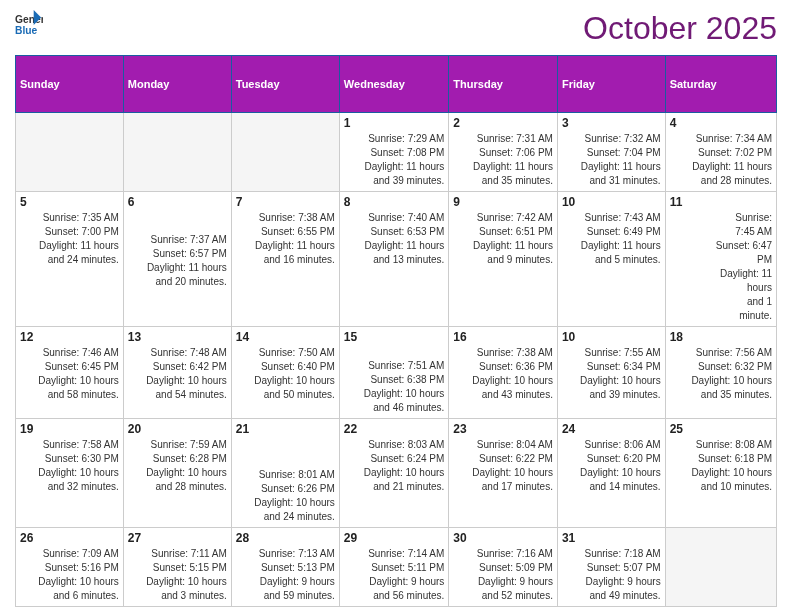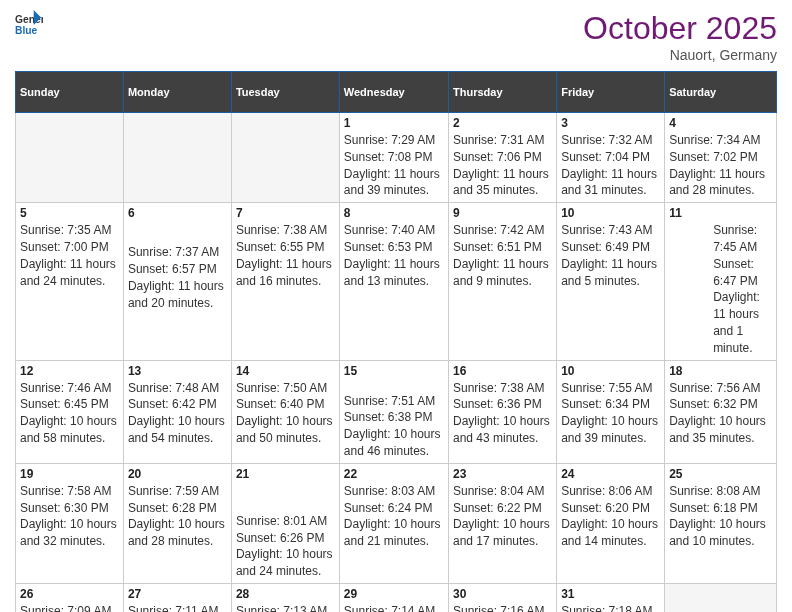--- a/index.html
+++ b/index.html
@@ -41,23 +41,23 @@
     .location {
       font-size: 14px;
       color: #555;
     }
     .calendar {
       width: 100%;
       border-collapse: collapse;
       font-size: 10px;
     }
     .calendar th {
-      background: #404040;
+      background: #a21caf;
       color: #fff;
-      padding: 14px 4px;
+      padding: 22px 4px;
       text-align: left;
       font-size: 11px;
       font-weight: bold;
       border: 1px solid #1a5da0;
     }
     .calendar td {
       border: 1px solid #ccc;
       vertical-align: top;
       padding: 3px 4px;
       width: 113px;
@@ -69,39 +69,39 @@
     }
     .day-num {
       font-size: 12px;
       font-weight: bold;
       color: #222;
       display: block;
       margin-bottom: 2px;
     }
     .day-info {
       color: #333;
-      font-size: 12px;
+      font-size: 10px;
       line-height: 1.4;
+      text-align: right;
     }
   </style>
 </head>
 <body>
 
 <div class="container">
   <div class="header">
     <div class="logo">
       <svg class="logo-icon" viewBox="0 0 30 30">
         <text x="0" y="14" font-size="11" font-weight="bold" fill="#333">General</text>
         <text x="0" y="26" font-size="11" font-weight="bold" fill="#1a6bb5">Blue</text>
         <polygon points="22,2 30,10 22,18" fill="#1a6bb5" transform="translate(-2, -2)"></polygon>
       </svg>
     </div>
     <div class="title-block">
       <div class="month-title">October 2025</div>
-      <div class="location">Nauort, Germany</div>
     </div>
   </div>
 
   <table class="calendar">
     <thead>
       <tr>
       <th>Sunday</th>
           <th>Monday</th>
           <th>Tuesday</th>
           <th>Wednesday</th>

